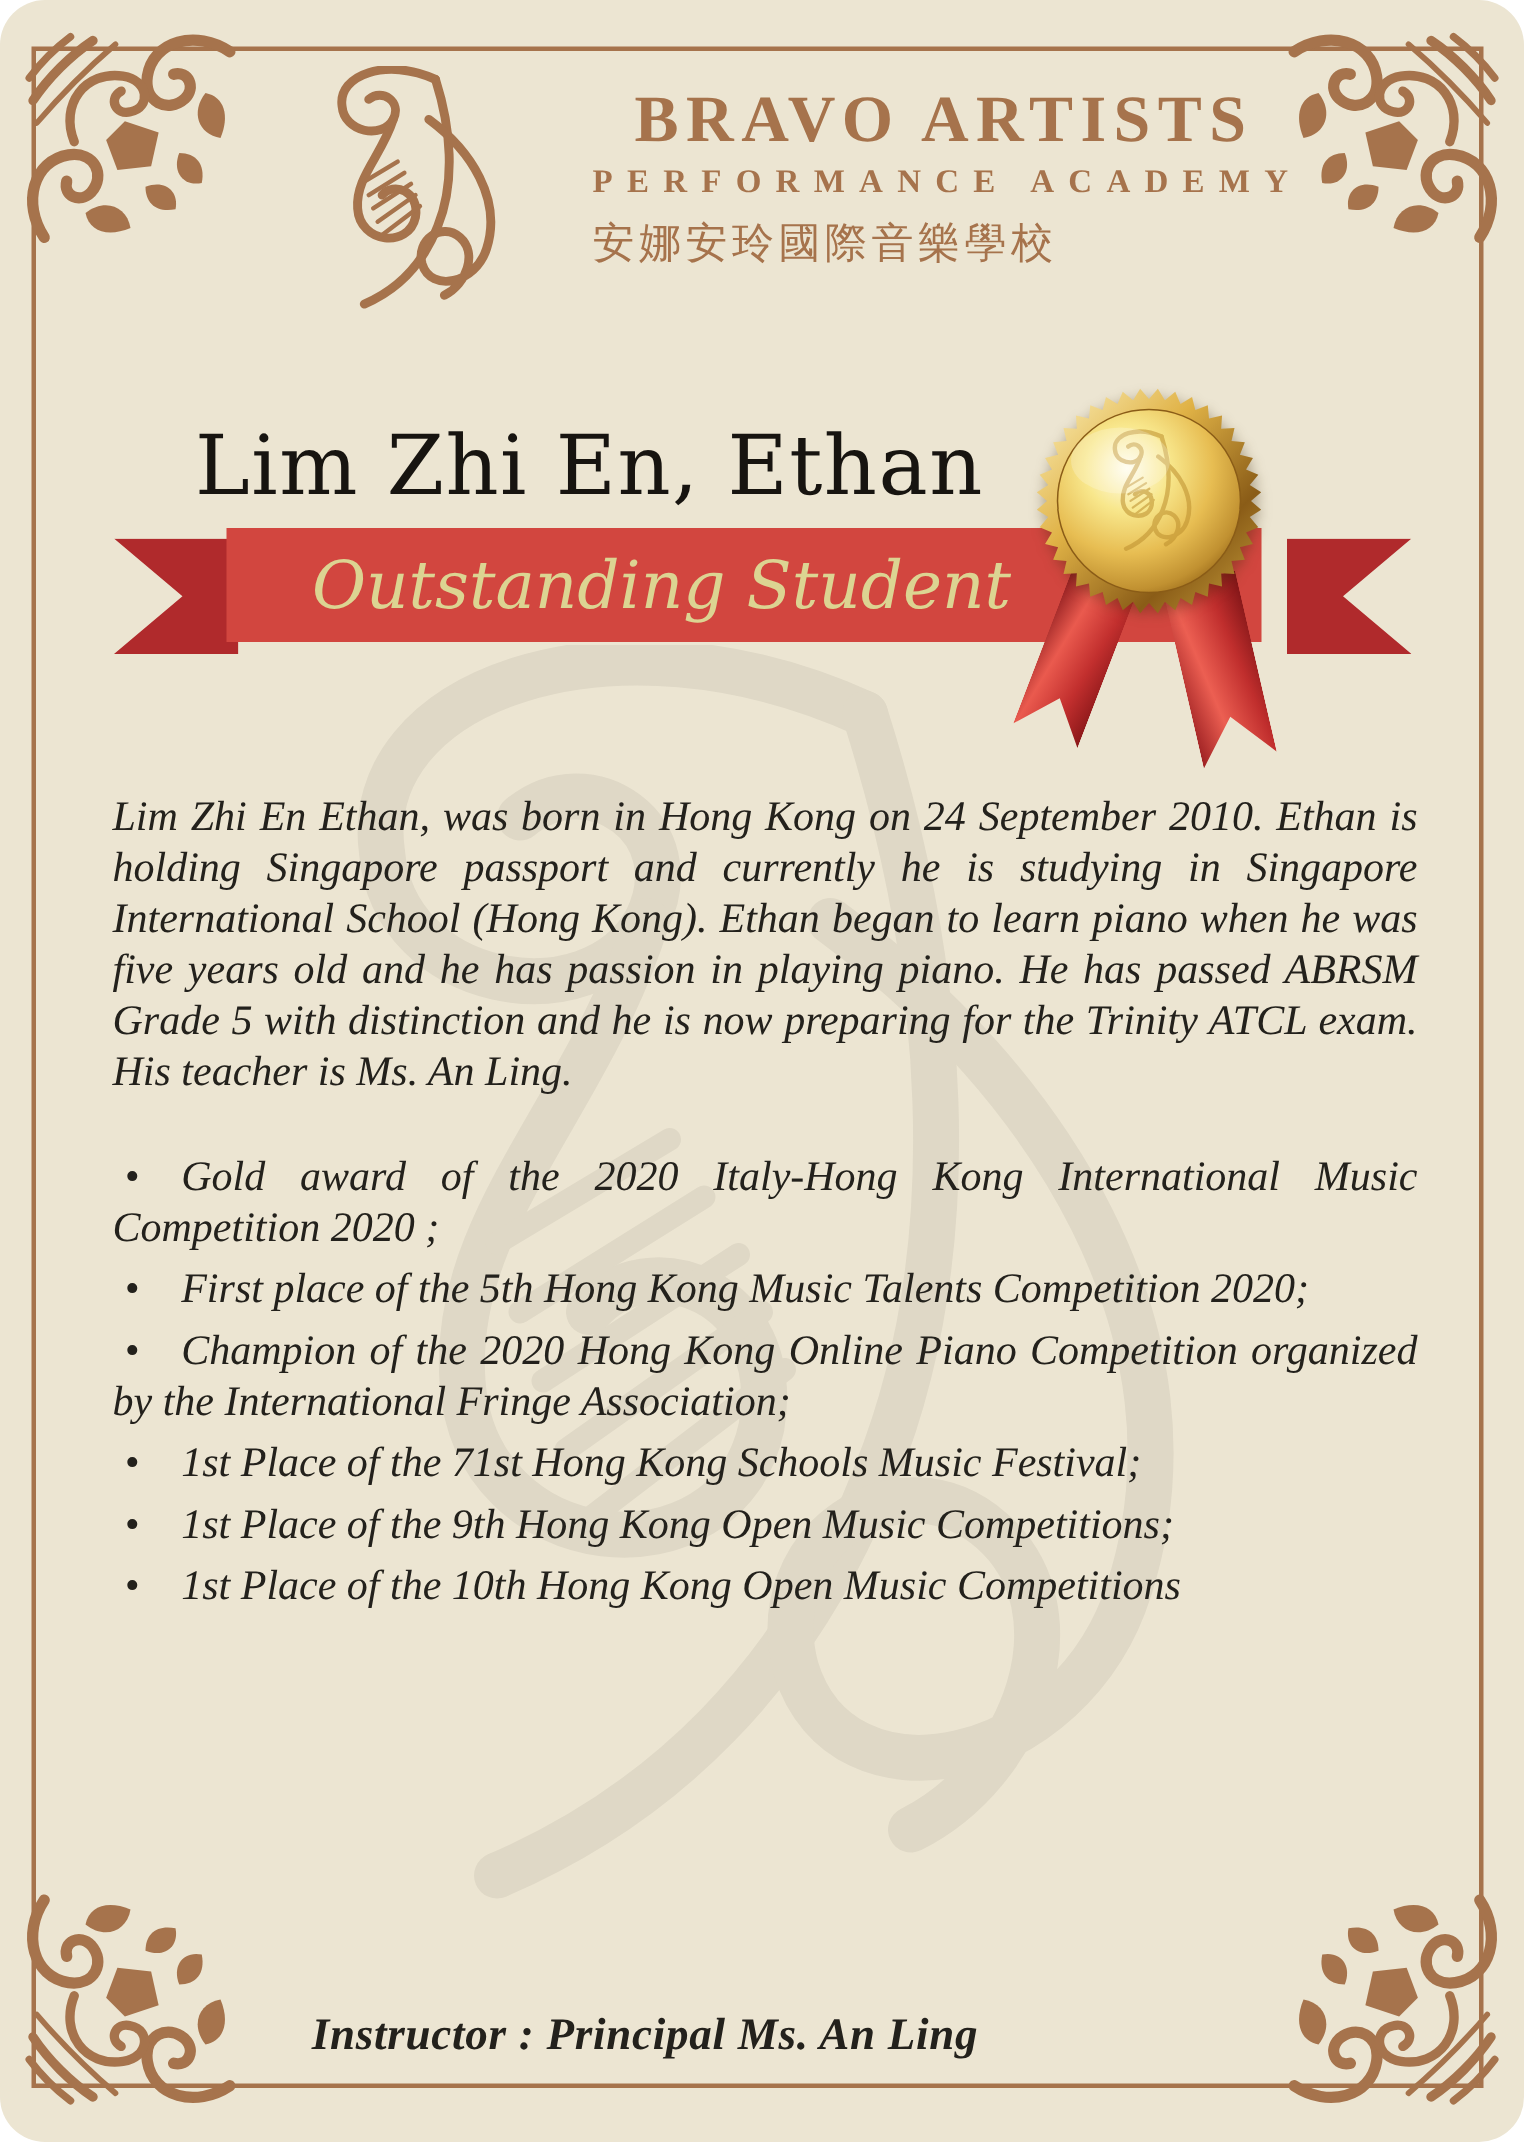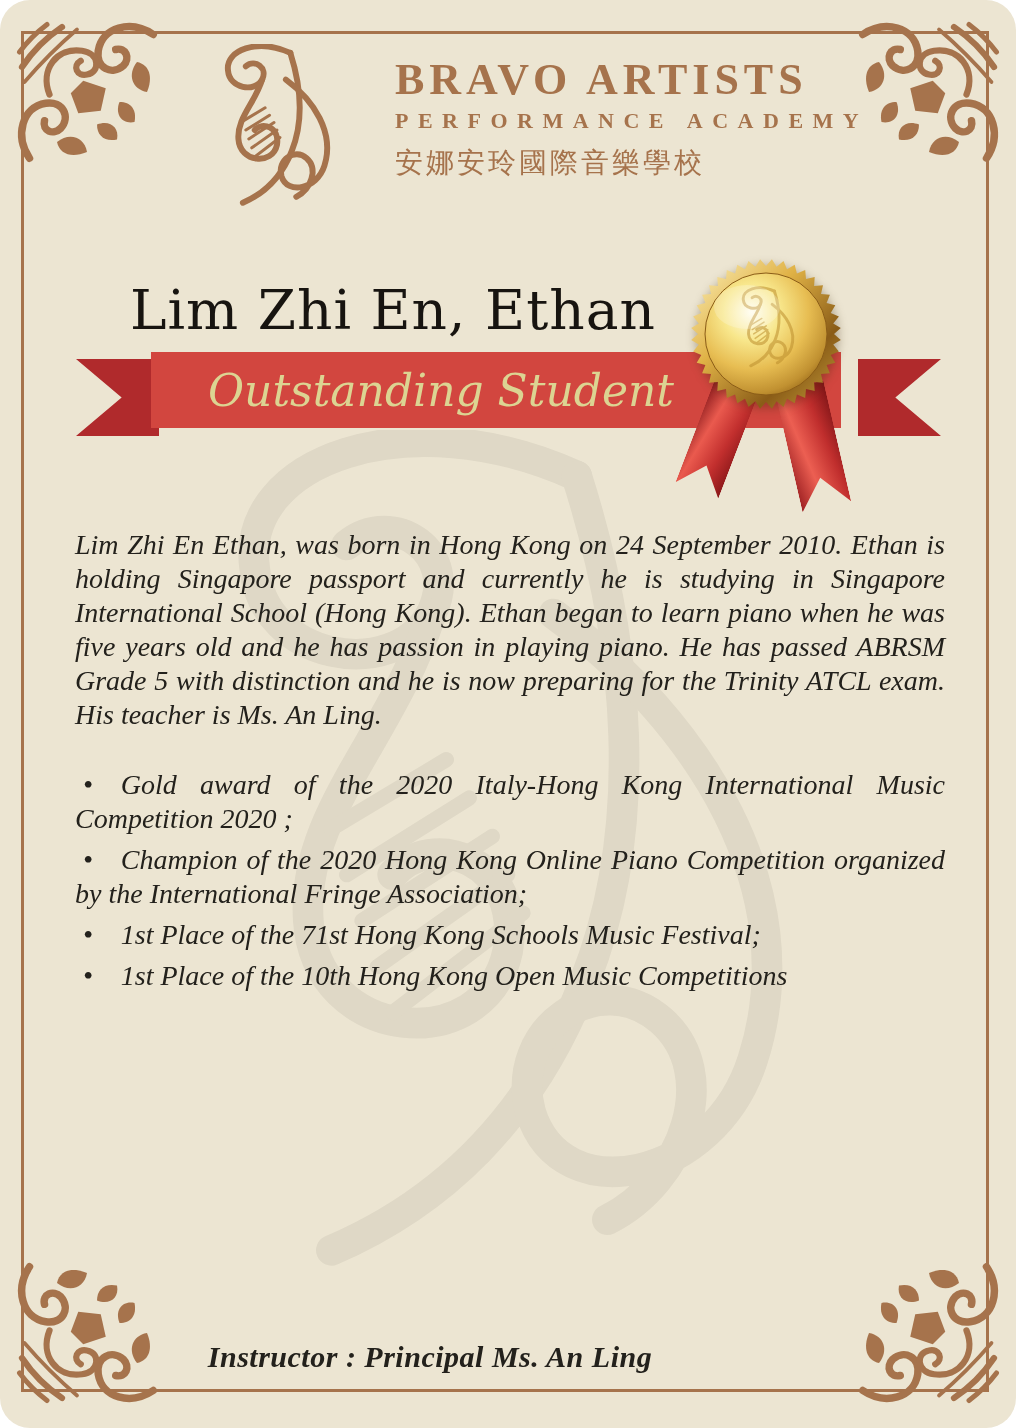--- a/index.html
+++ b/index.html
@@ -37,21 +37,21 @@
   .watermark{
     position:absolute;left:110px;top:430px;width:780px;height:920px;
     color:var(--watermark);opacity:.9;pointer-events:none;
   }
 
   
   .logo{position:absolute;left:178px;top:44px;width:195px;height:178px;color:var(--brown);}
   .brand{position:absolute;left:395px;top:56px;width:470px;color:var(--brown);}
   .brand-name{
     font-family:"Liberation Serif",serif;font-weight:bold;
-    font-size:44px;letter-spacing:5px;line-height:48px;white-space:nowrap;
+    font-size:44px;letter-spacing:5px;line-height:48px;white-space:nowrap;margin-left:28px;
   }
   .brand-sub{
     font-family:"Liberation Serif",serif;font-weight:bold;
     font-size:22px;letter-spacing:9.5px;line-height:30px;margin-top:2px;white-space:nowrap;
   }
   .brand-cn{
     font-family:"Liberation Serif","DejaVu Serif",serif;
     font-size:28px;letter-spacing:3px;line-height:50px;margin-top:2px;white-space:nowrap;
   }
 
@@ -204,21 +204,23 @@
       <circle cx="76" cy="76" r="61" fill="url(#faceG)" stroke="#8a5c17" stroke-width="1"></circle>
       <use href="#monogram" x="40" y="28" width="74" height="90" style="color:#bd8f2e" opacity="0.55"></use>
       <ellipse cx="57" cy="49" rx="33" ry="22" fill="#ffffff" opacity="0.22"></ellipse>
     </svg>
   </div>
 
   <div class="bio">
     <p>Lim Zhi En Ethan, was born in Hong Kong on 24 September 2010. Ethan is holding Singapore passport and currently he is studying in Singapore International School (Hong Kong). Ethan began to learn piano when he was five years old and he has passion in playing piano. He has passed ABRSM Grade 5 with distinction and he is now preparing for the Trinity ATCL exam. His teacher is Ms. An Ling.</p>
     <div class="awards">
       <p class="award">Gold award of the 2020 Italy-Hong Kong International Music Competition 2020 ;</p>
+      <p class="award">First place of the 5th Hong Kong Music Talents Competition 2020;</p>
       <p class="award">Champion of the 2020 Hong Kong Online Piano Competition organized by the International Fringe Association;</p>
       <p class="award">1st Place of the 71st Hong Kong Schools Music Festival;</p>
+      <p class="award">1st Place of the 9th Hong Kong Open Music Competitions;</p>
       <p class="award">1st Place of the 10th Hong Kong Open Music Competitions</p>
     </div>
   </div>
 
   <div class="footer-line">Instructor : Principal Ms. An Ling</div>
 
 </div>
 
 </body></html>

